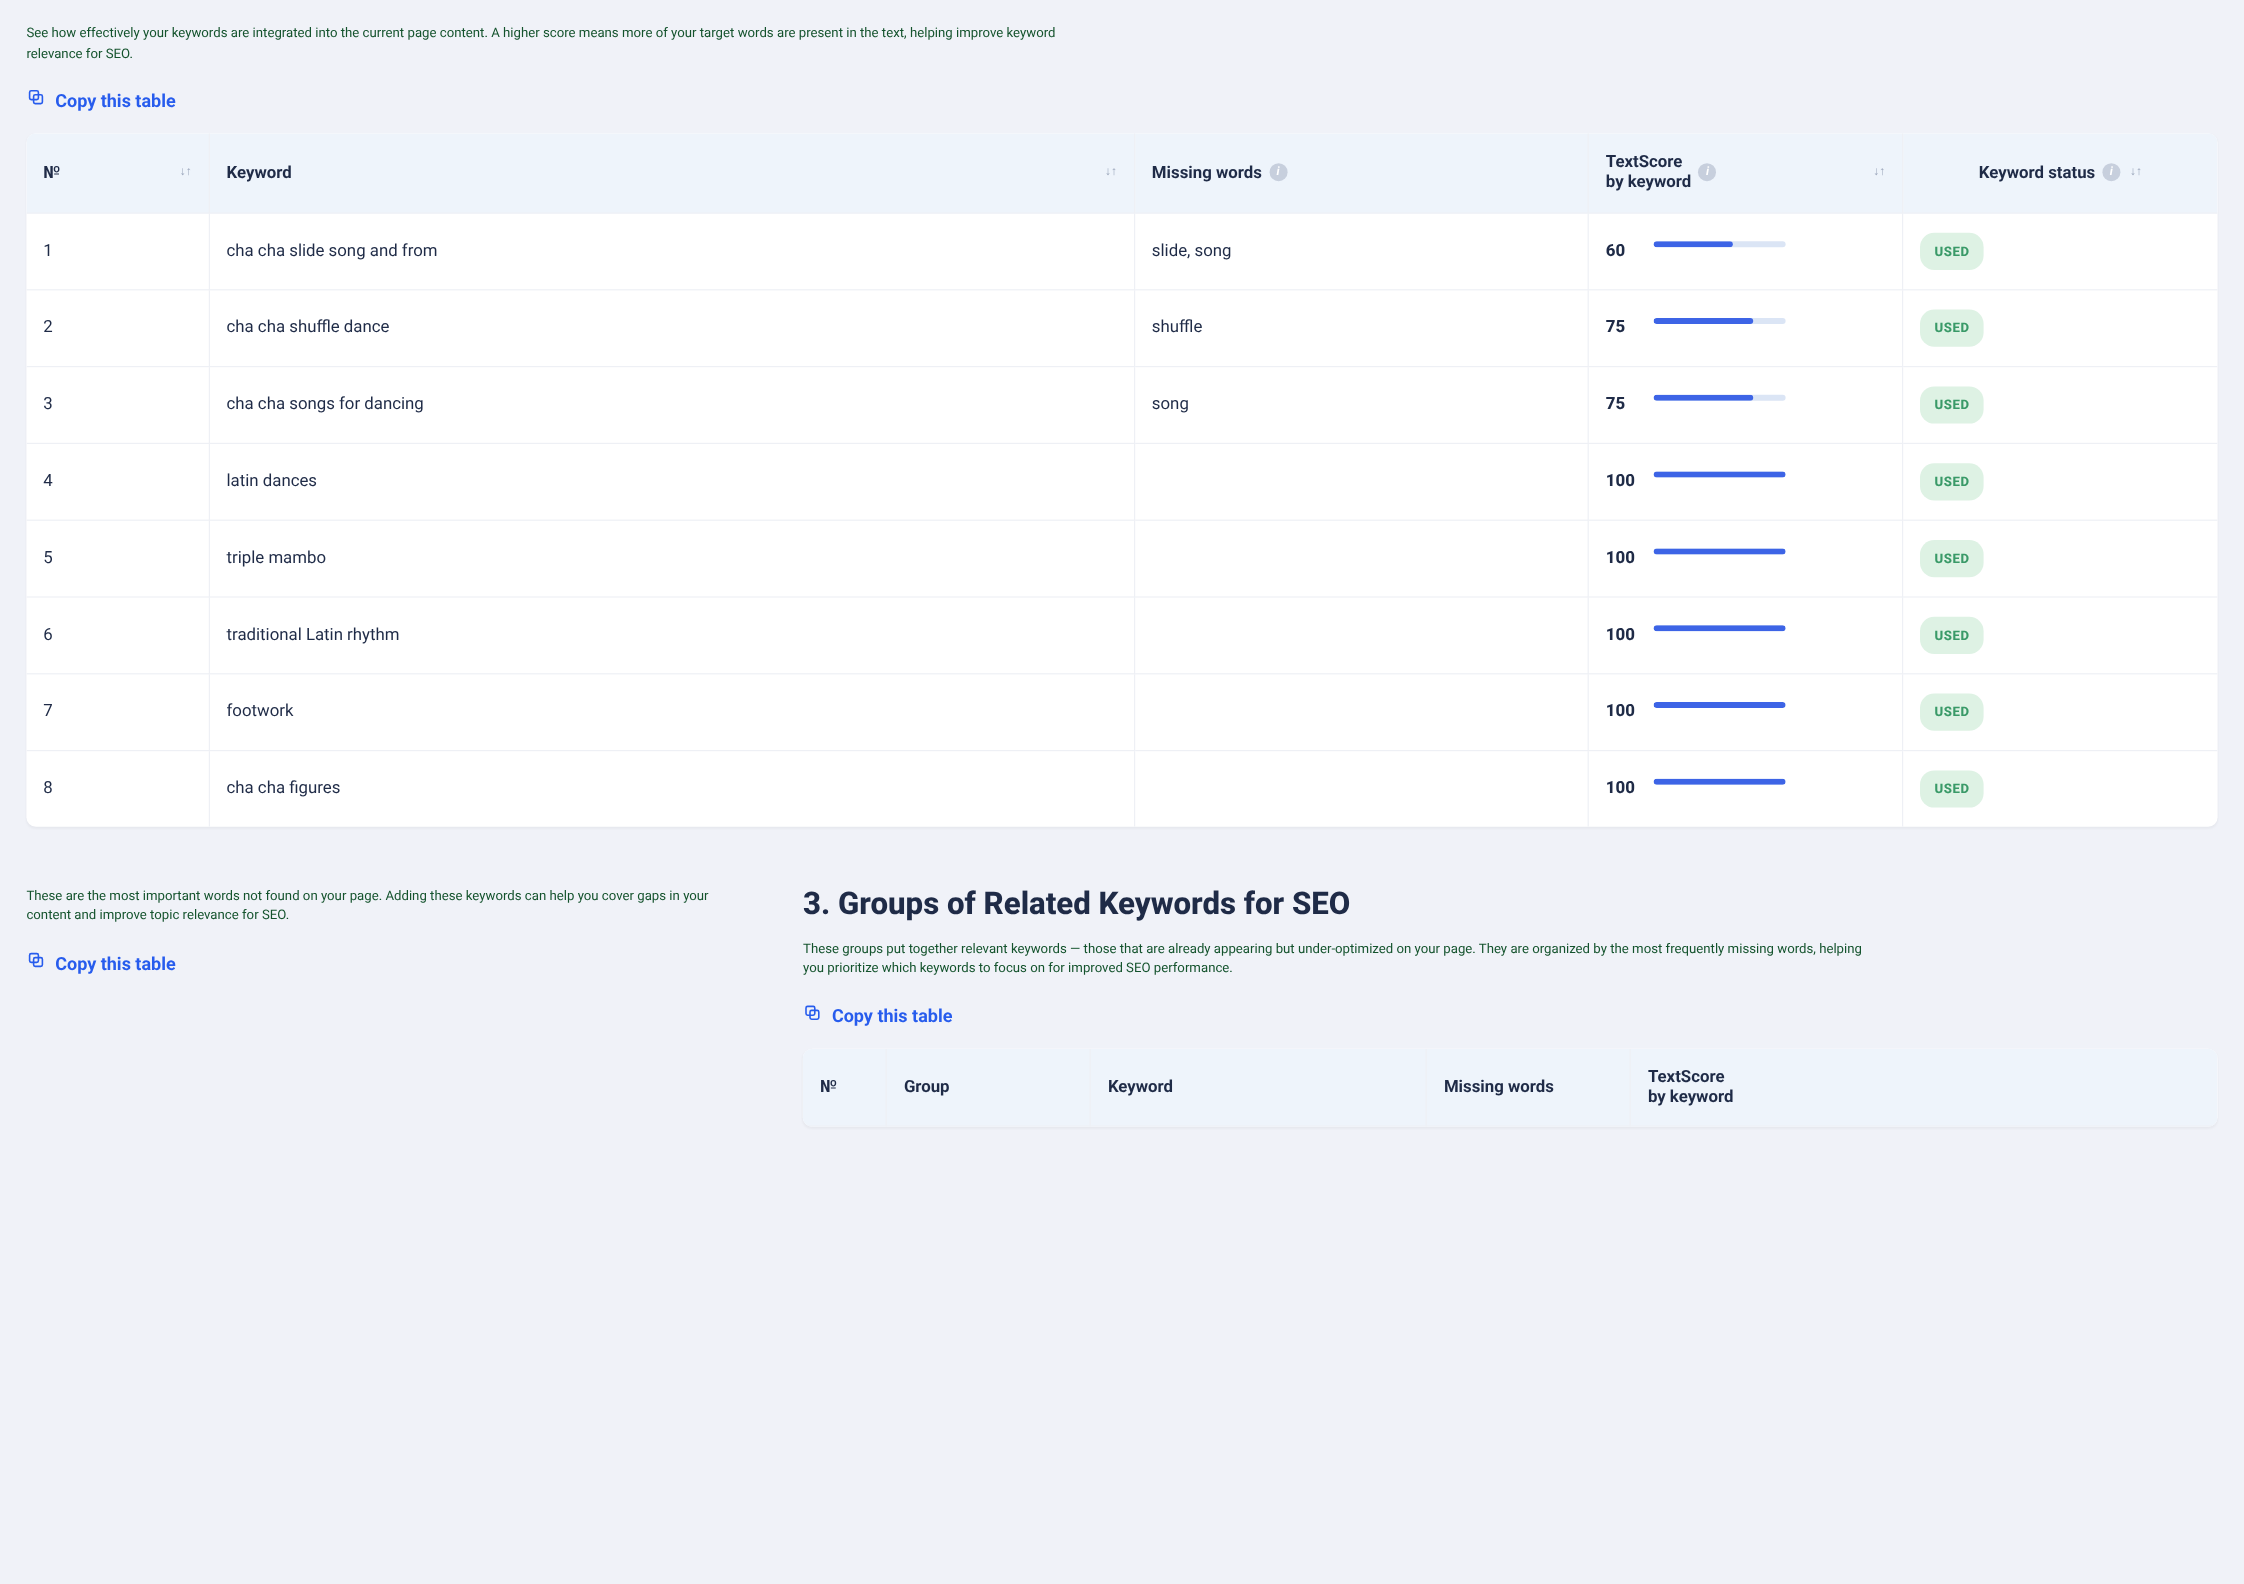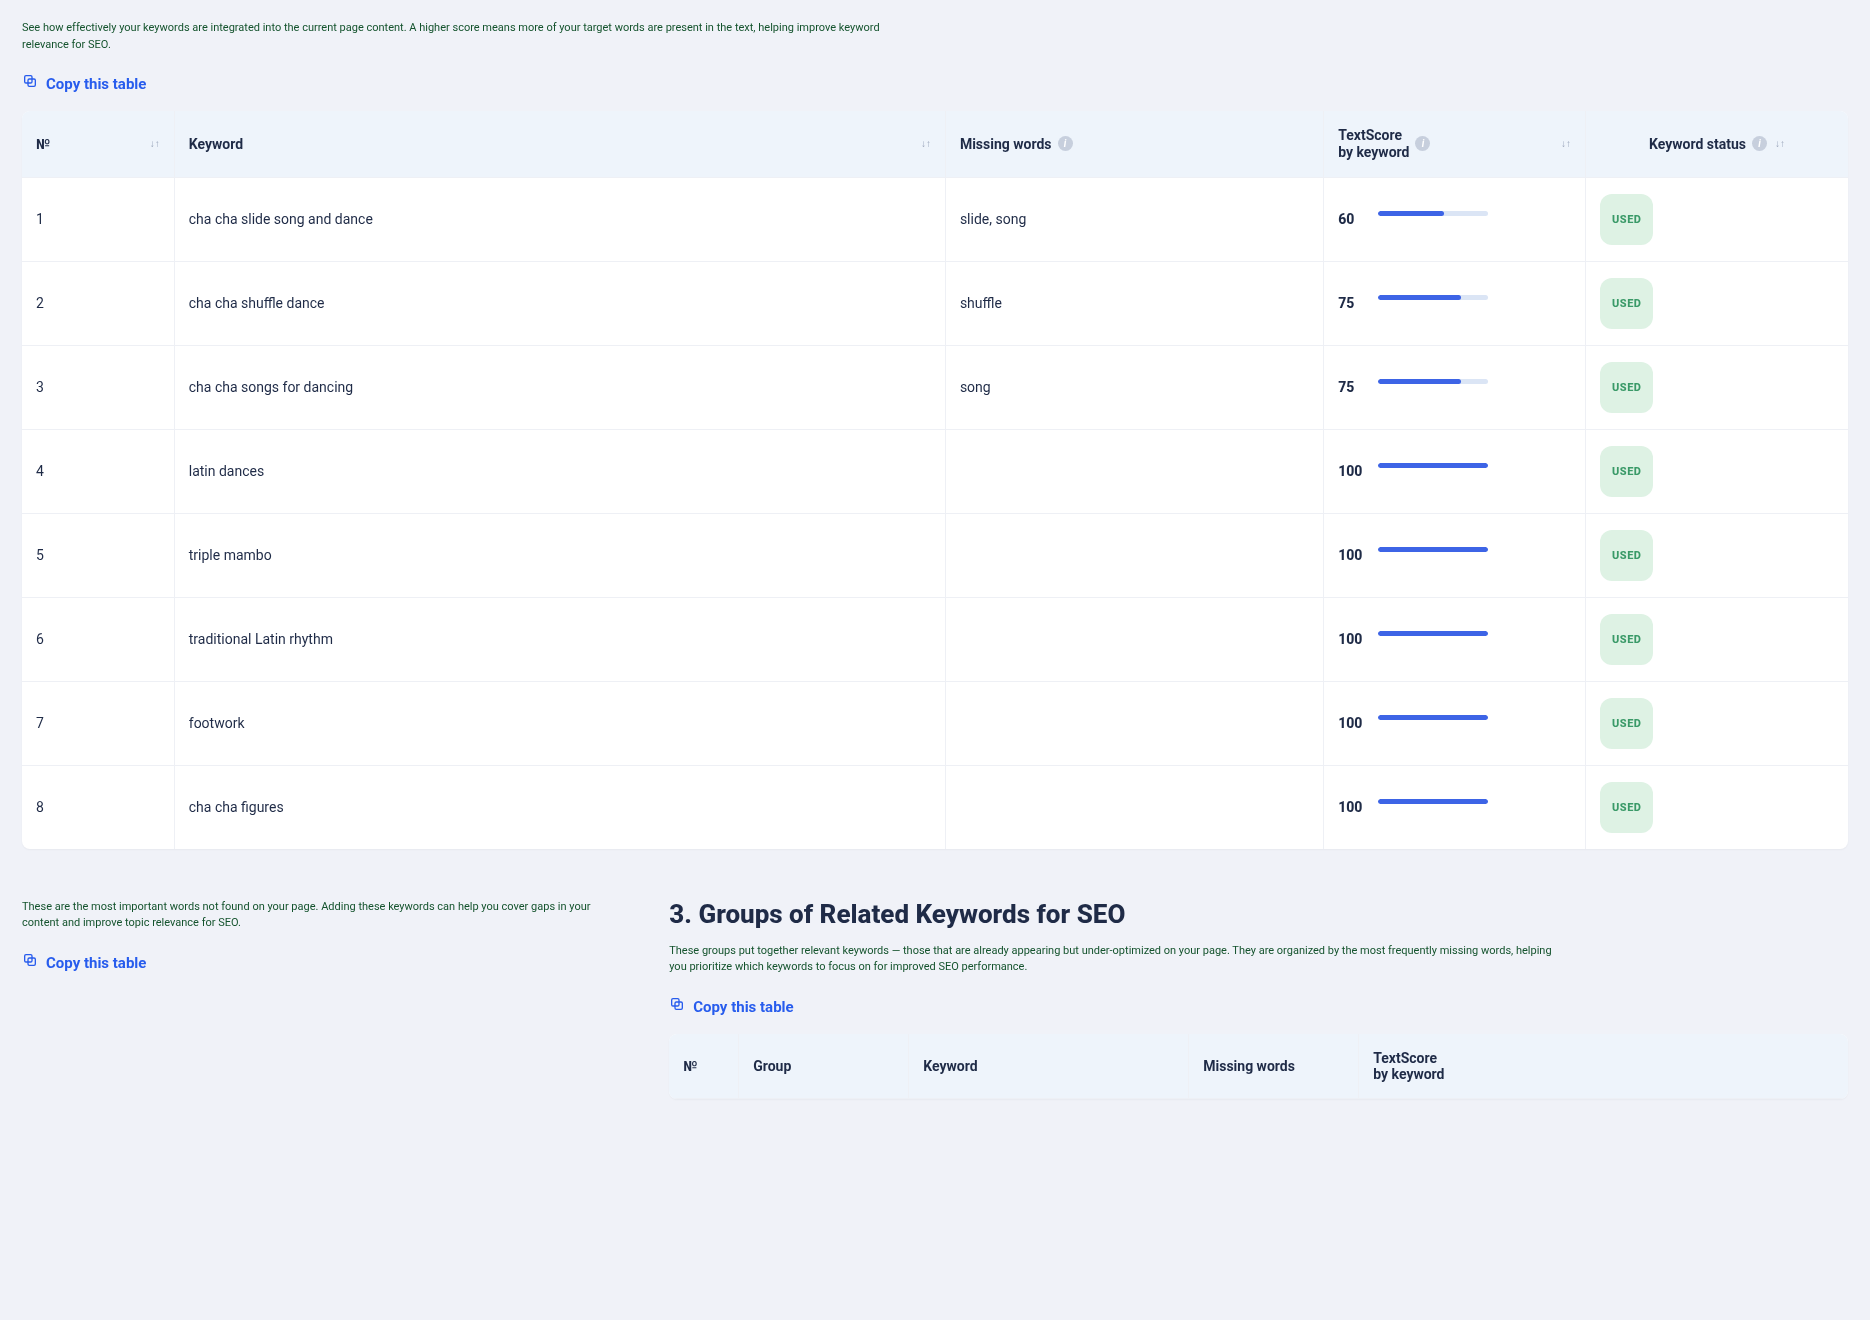--- a/index.html
+++ b/index.html
@@ -105,21 +105,21 @@
     border-radius: 3px;
   }
 
   .status-badge {
     display: inline-block;
     background: #def2e4;
     color: #3a9a68;
     font-weight: 800;
     font-size: 11px;
     letter-spacing: 0.5px;
-    padding: 19px 12px;
+    padding: 9px 12px;
     border-radius: 12px;
   }
 
   .center { text-align: center; }
 
   .bottom-row {
     display: flex;
     gap: 40px;
     align-items: flex-start;
   }
@@ -190,21 +190,21 @@
               <span class="info-icon">i</span>
             </span>
             <span class="sort-arrows">↓↑</span>
           </div>
         </th>
       </tr>
     </thead>
     <tbody id="s1-body">
         <tr>
     <td>1</td>
-    <td>cha cha slide song and dance</td>
+    <td>cha cha slide song and from</td>
     <td>slide, song</td>
     <td>
       <div class="score-cell">
         <span class="score-num">60</span>
         <div class="bar-track">
           <div class="bar-fill" style="width:60%"></div>
         </div>
       </div>
     </td>
     <td class="center">

